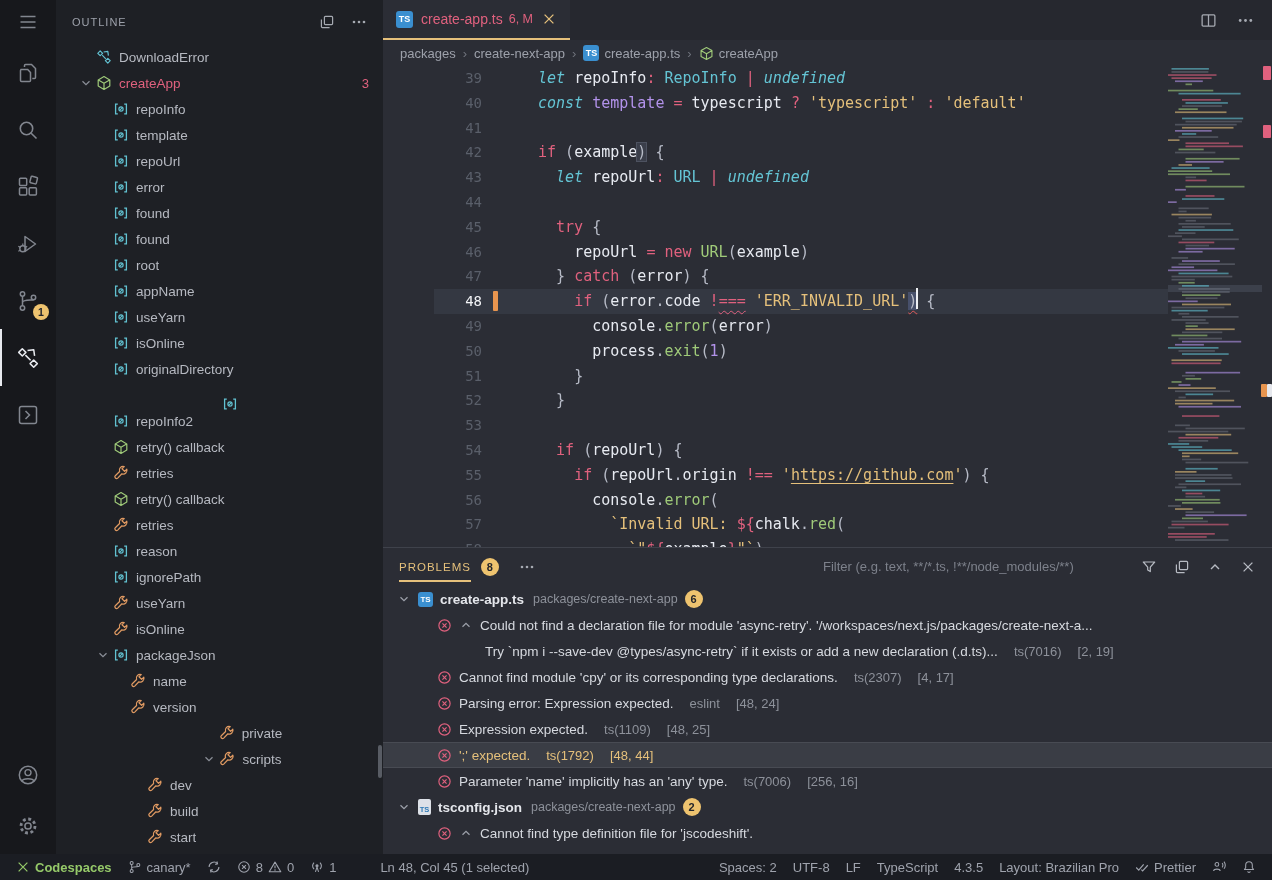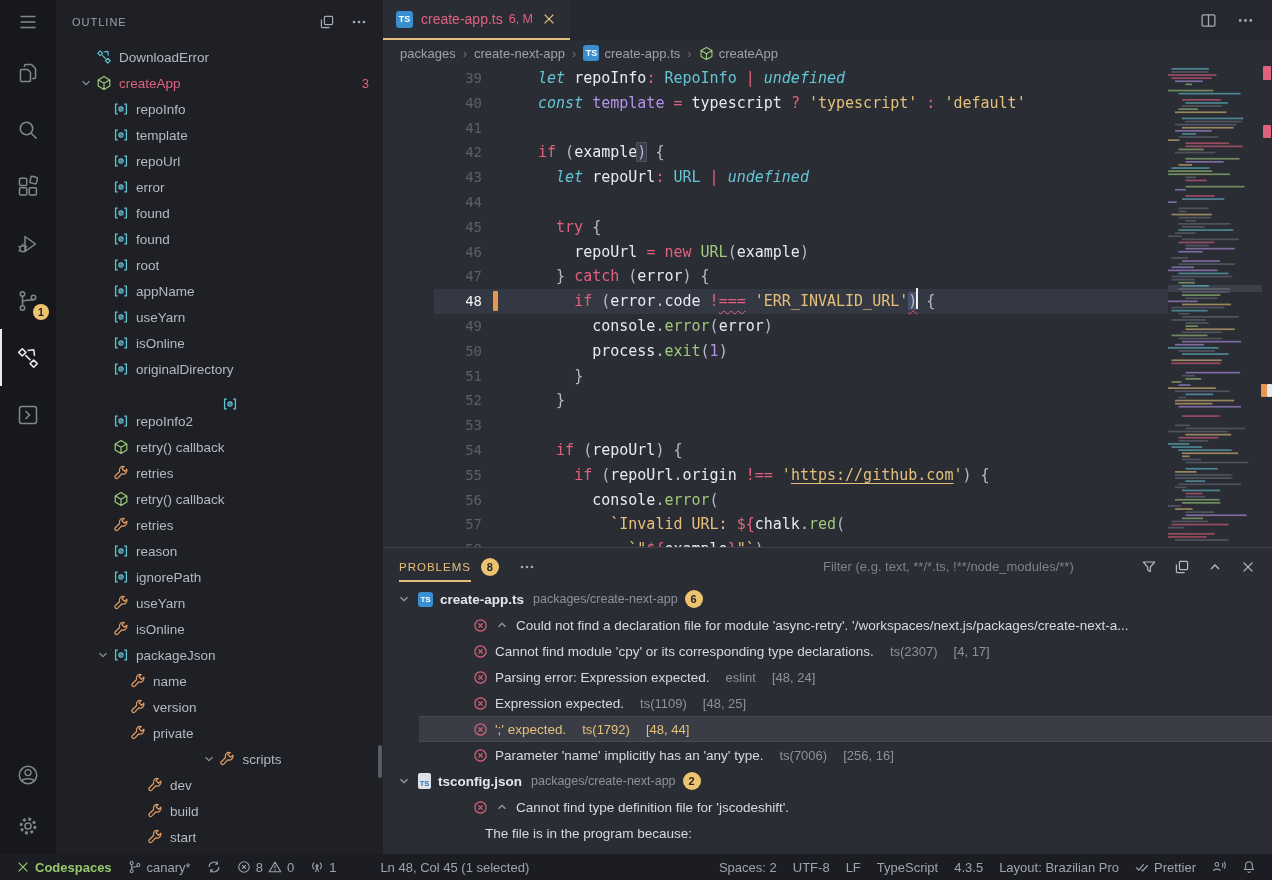--- a/index.html
+++ b/index.html
@@ -99,21 +99,21 @@
   .p-filter::placeholder{color:#7d818b;}
   .p-hicons{display:flex;align-items:center;gap:17px;margin-left:18px;color:#b7bbc3;}
   .p-hicons .ic{width:16px;height:16px;cursor:pointer;}
   .p-body{position:absolute;top:38px;left:0;right:0;bottom:0;overflow:hidden;}
   .pr{height:26px;display:flex;align-items:center;font-size:13.5px;color:#d6d9df;gap:7px;padding-right:10px;cursor:pointer;white-space:nowrap;}
   .pr .chev{color:#9da1ab;display:flex;}
   .pr .chev .ic{width:14px;height:14px;}
   .pr-group{padding-left:14px;}
   .pr-name{font-weight:700;color:#e4e6eb;}
   .pr-path{color:#8d919a;font-size:12.5px;margin-left:2px;}
-  .pr-msg{padding-left:54px;margin-left:36px;}
+  .pr-msg{padding-left:54px;}
   .pr-msg .err{color:#e0617e;}
   .pr-msg .err .ic{width:15px;height:15px;display:block;}
   .pr-cont{padding-left:102px;}
   .pr-src{color:#8d919a;margin-left:9px;font-size:13px;}
   .pr-loc{color:#8d919a;margin-left:9px;font-size:13px;}
   .pr.selected{background:#3a3d45;box-shadow:inset 0 1px 0 #484b53,inset 0 -1px 0 #484b53;}
   .pr.selected .pr-text,.pr.selected .pr-src,.pr.selected .pr-loc{color:#e5c07b;}
 
   
   .statusbar{position:absolute;left:0;right:0;bottom:0;height:26px;background:#1b1d23;display:flex;align-items:center;
@@ -634,21 +634,21 @@
           <span class="chev" style="visibility: hidden;">
             <svg class="ic">
               <use href="#i-chevron-down"></use>
             </svg>
           </span>
           <svg class="ic oicon c-orange">
             <use href="#i-wrench"></use>
           </svg>
           <span class="olabel">version</span>
         </div>
-        <div class="o-row" style="padding-left: 57px;">
+        <div class="o-row" style="padding-left: 57px; justify-content: center;">
           <span class="chev" style="visibility: hidden;">
             <svg class="ic">
               <use href="#i-chevron-down"></use>
             </svg>
           </span>
           <svg class="ic oicon c-orange">
             <use href="#i-wrench"></use>
           </svg>
           <span class="olabel">private</span>
         </div>
@@ -957,20 +957,25 @@
               <use href="#i-error"></use>
             </svg>
           </span>
           <span class="chev">
             <svg class="ic">
               <use href="#i-chevron-up"></use>
             </svg>
           </span>
           <span class="pr-text">Could not find a declaration file for module 'async-retry'. '/workspaces/next.js/packages/create-next-a...</span>
         </div>
+        <div class="pr pr-cont">
+          <span class="pr-text">Try `npm i --save-dev @types/async-retry` if it exists or add a new declaration (.d.ts)...</span>
+          <span class="pr-src">ts(7016)</span>
+          <span class="pr-loc">[2, 19]</span>
+        </div>
         <div class="pr pr-msg">
           <span class="err">
             <svg class="ic">
               <use href="#i-error"></use>
             </svg>
           </span>
           <span class="pr-text">Cannot find module 'cpy' or its corresponding type declarations.</span>
           <span class="pr-src">ts(2307)</span>
           <span class="pr-loc">[4, 17]</span>
         </div>

